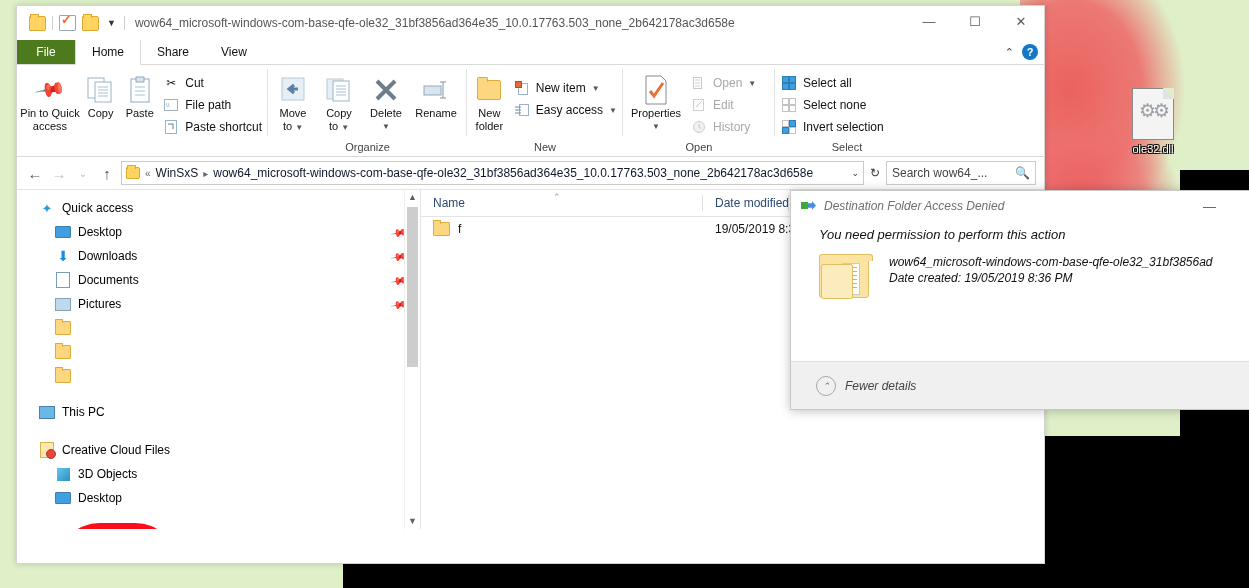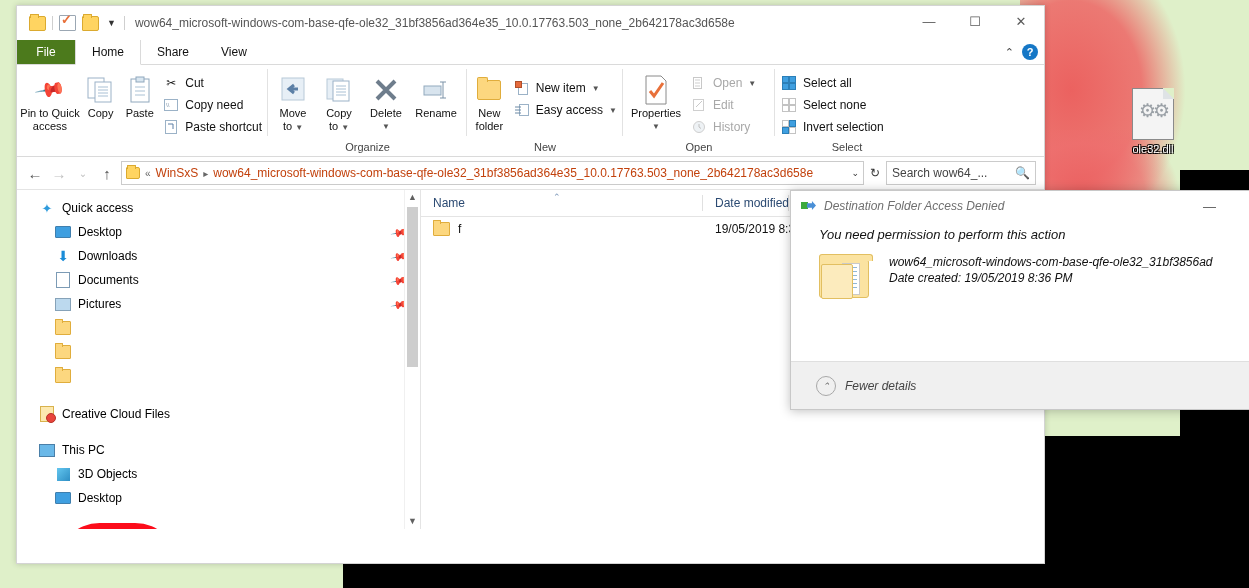--- a/index.html
+++ b/index.html
@@ -249,21 +249,21 @@
     flex: 1;
     height: 22px;
     border: 1px solid #cbcbcb;
     background: #fff;
     display: flex; align-items: center;
     padding: 0 4px;
     gap: 5px;
     font-size: 12px;
     min-width: 0;
   }
-  .addrinput .crumb { color:#c2410c; white-space:nowrap; }
+  .addrinput .crumb { color:#0f172a; white-space:nowrap; }
   .addrinput .sep { color:#666; font-size:10px; }
   .addr-caret { margin-left:auto; font-size:9px; color:#333; padding-left:6px; }
   .refresh { color:#333; font-size:12px; padding: 0 2px; }
   .searchbox {
     width: 138px; height: 22px;
     border: 1px solid #cbcbcb;
     display:flex; align-items:center; justify-content:space-between;
     padding: 0 5px;
     font-size: 12px; color:#444;
   }
@@ -556,21 +556,21 @@
               <span class="si">✂</span>
               <span>Cut</span>
             </div>
             <div class="smallbtn">
               <span class="si">
                 <svg width="14" height="12" viewBox="0 0 14 12">
                     <rect x="0.5" y="0.5" width="13" height="11" fill="#fff" stroke="#9bb2c7"></rect>
                     <text x="2" y="8" font-size="6" fill="#7d93a8">\\</text>
                   </svg>
               </span>
-              <span>Copy need</span>
+              <span>File path</span>
             </div>
             <div class="smallbtn">
               <span class="si">
                 <svg width="12" height="14" viewBox="0 0 12 14">
                     <rect x="0.5" y="0.5" width="11" height="13" fill="#fff" stroke="#9bb2c7"></rect>
                     <path d="M3 4 L8 4 L8 9" stroke="#5b7fa6" fill="none"></path>
                   </svg>
               </span>
               <span>Paste shortcut</span>
             </div>
@@ -815,31 +815,31 @@
                 <span class="file-folder"></span>
               </span>
             <span></span>
           </div>
           <div class="navitem indent">
             <span class="ni">
                 <span class="file-folder"></span>
               </span>
             <span></span>
           </div>
+          <div class="navitem" style="margin-top:12px">
+            <span class="ni">
+                <span class="pc-ico"></span>
+              </span>
+            <span>This PC</span>
+          </div>
           <div class="navitem" style="margin-top:14px">
             <span class="ni">
                 <span class="cc-ico"></span>
               </span>
             <span>Creative Cloud Files</span>
-          </div>
-          <div class="navitem" style="margin-top:12px">
-            <span class="ni">
-                <span class="pc-ico"></span>
-              </span>
-            <span>This PC</span>
           </div>
           <div class="navitem indent">
             <span class="ni">
                 <span class="obj3d"></span>
               </span>
             <span>3D Objects</span>
           </div>
           <div class="navitem indent">
             <span class="ni">
                 <span class="mon-ico"></span>

